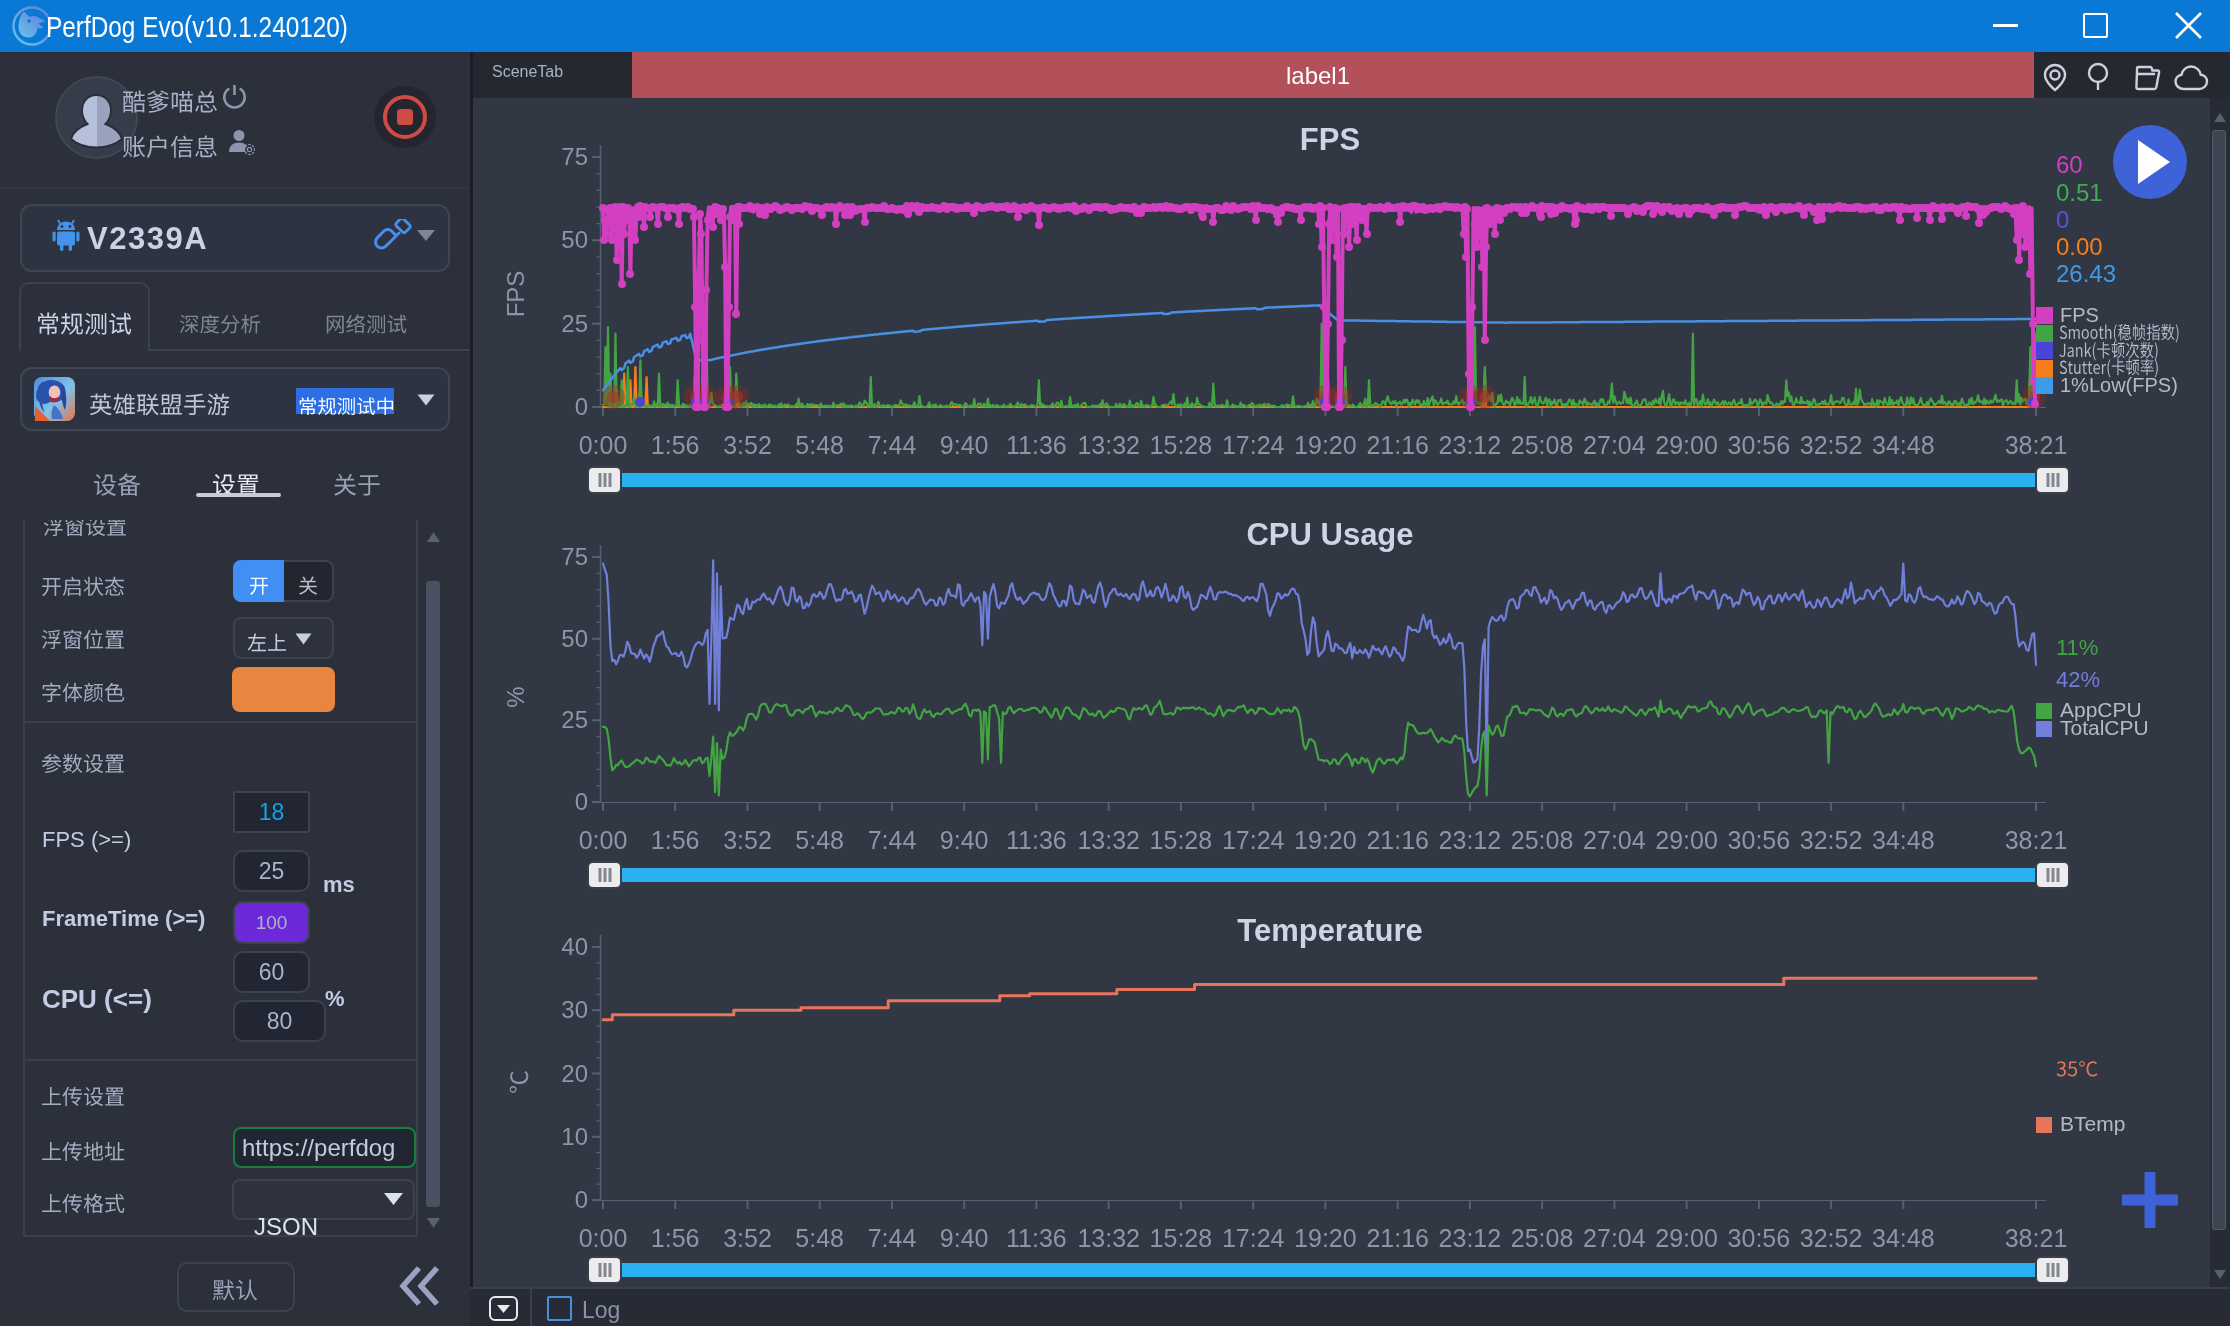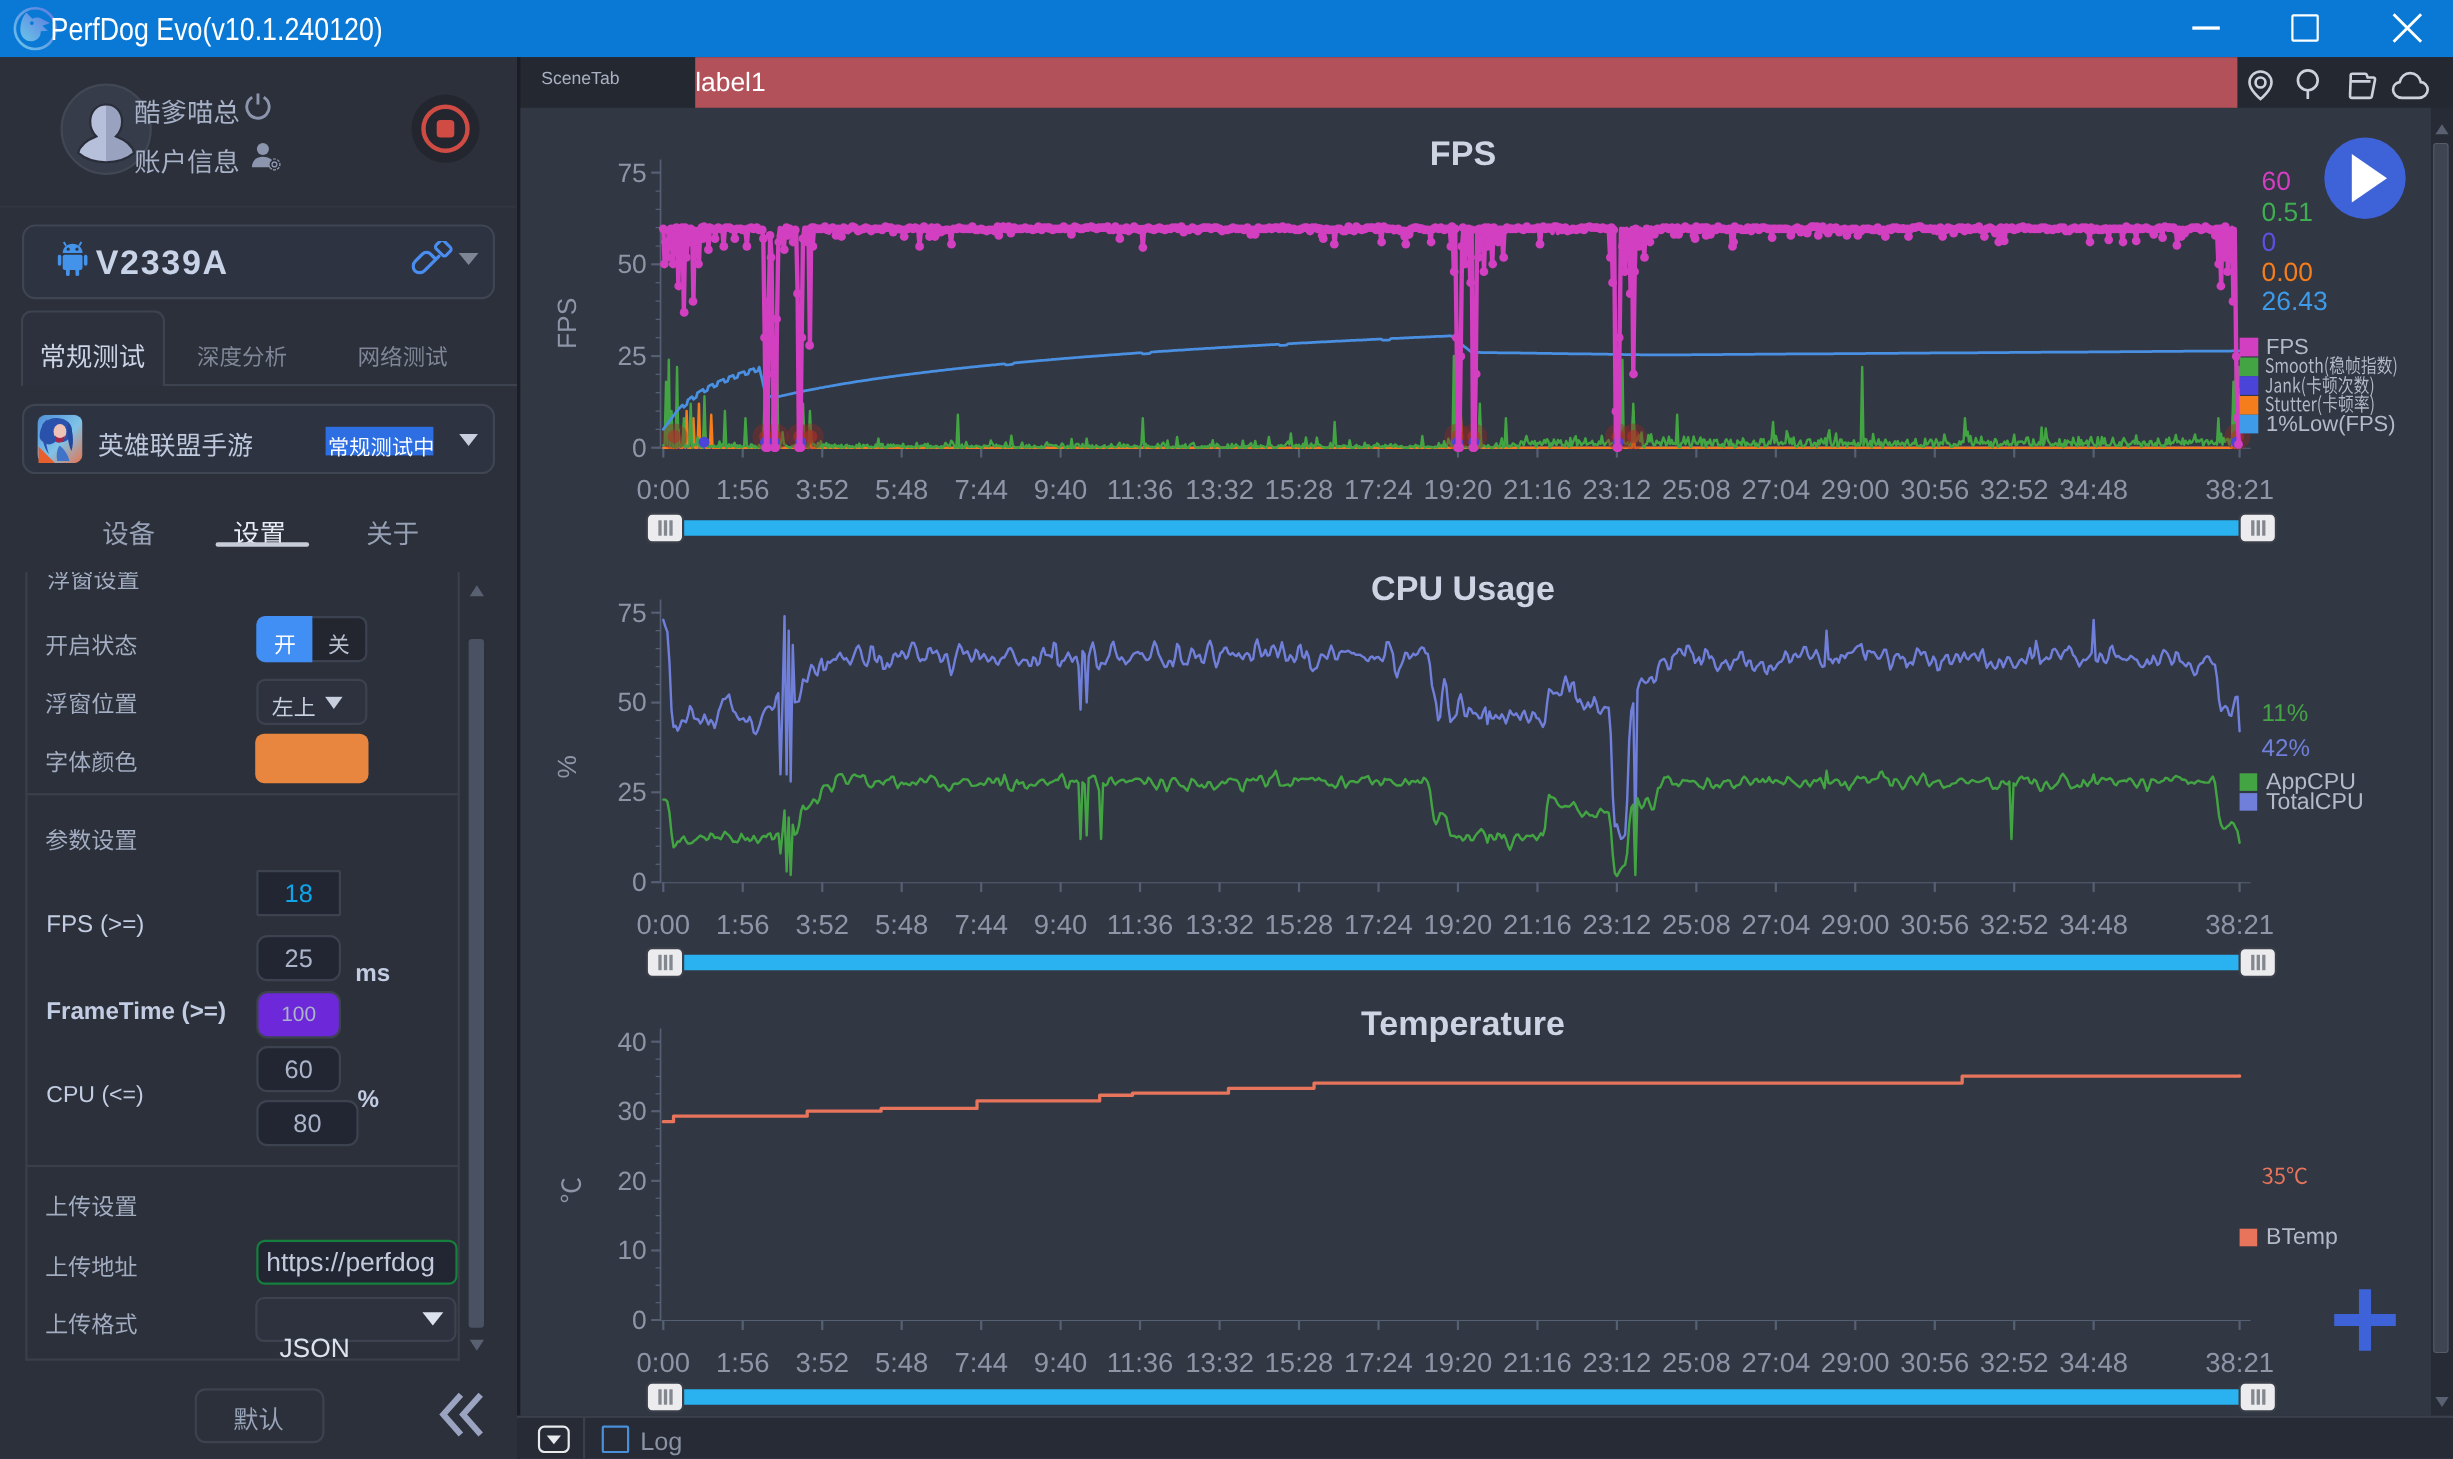--- a/index.html
+++ b/index.html
@@ -18,21 +18,21 @@
   </svg>
 <div class="abs" style="left:46px;top:11px;font-size:29px;color:#fff;transform:scaleX(0.84);transform-origin:0 0">PerfDog Evo(v10.1.240120)</div>
 <div class="abs" style="left:1993px;top:24px;width:25px;height:3px;background:#fff"></div>
 <div class="abs" style="left:2083px;top:13px;width:25px;height:25px;border:2.5px solid #fff;border-radius:2px"></div>
 <svg class="abs" style="left:2174px;top:11px" width="29" height="29" viewBox="0 0 29 29">
     <path d="M2 2 L27 27 M27 2 L2 27" stroke="#fff" stroke-width="2.6"></path>
   </svg>
 <div class="abs" style="left:470px;top:52px;width:1760px;height:46px;background:#242830"></div>
 <div class="abs" style="left:492px;top:63px;font-size:16px;color:#a9b1c3">SceneTab</div>
 <div class="abs" style="left:632px;top:52px;width:1402px;height:46px;background:#b25159"></div>
-<div class="abs" style="left:632px;top:62px;width:1372px;font-size:24px;color:#fff">label1</div>
+<div class="abs" style="left:632px;top:62px;width:1372px;text-align:center;font-size:24px;color:#fff">label1</div>
 <svg class="abs" style="left:2038px;top:58px" width="176" height="36" viewBox="0 0 176 36" fill="none" stroke="#ccd1dc" stroke-width="2.4">
 <path d="M17 7 C11.5 7 7 11.4 7 16.9 C7 24 17 32 17 32 C17 32 27 24 27 16.9 C27 11.4 22.5 7 17 7 Z"></path>
 <circle cx="17" cy="17" r="4.5"></circle>
 <circle cx="60" cy="15" r="9"></circle>
     <path d="M60 24 V32"></path>
 <path d="M99 13 V10.5 C99 9.7 99.7 9 100.5 9 H112 C113 9 113.5 9.5 113.7 10.2 L114.4 12.5 H119.5 C120.6 12.5 121.3 13.4 121.1 14.4 L118.2 29.5 C118 30.4 117.2 31 116.3 31 H100 C99 31 98.3 30.2 98.4 29.2 L99 13 Z M99 16 H117"></path>
 <path d="M160 31 H146 C141 31 137.5 27.5 137.5 23.5 C137.5 20 140 17.3 143.5 16.7 C144.3 12 148.3 8.5 153 8.5 C158 8.5 162 12 162.7 16.7 C166.3 17 169 19.9 169 23.6 C169 27.7 165.3 31 160.8 31 Z"></path>
 </svg>
 <div class="abs" style="left:0;top:52px;width:470px;height:1274px;background:#2c303a"></div>
 <div class="abs" style="left:470px;top:52px;width:3px;height:1274px;background:#1a1d26"></div>
@@ -189,21 +189,21 @@
 <svg style="position:absolute;left:41px;top:747px;" width="86" height="32" viewBox="0 0 86 32">
     <path transform="scale(1.0,1) translate(0,24.4)" d="M11.5 -8.4C10.1 -7.4 7.4 -6.5 5.3 -6.0C5.7 -5.6 6.1 -5.2 6.3 -4.9C8.5 -5.5 11.1 -6.5 12.8 -7.7ZM13.3 -6.0C11.5 -4.6 8.0 -3.5 5.0 -2.9C5.3 -2.6 5.7 -2.1 5.9 -1.7C9.1 -2.4 12.6 -3.7 14.7 -5.3ZM16.0 -3.7C13.6 -1.4 8.9 -0.2 3.7 0.4C4.0 0.7 4.3 1.3 4.5 1.7C9.9 1.1 14.8 -0.4 17.4 -3.0ZM3.8 -12.4C4.2 -12.6 4.9 -12.6 8.5 -12.8C8.2 -12.1 7.9 -11.5 7.5 -10.9H1.1V-9.5H6.4C5.0 -7.7 3.0 -6.3 0.8 -5.3C1.2 -5.0 1.8 -4.4 2.0 -4.1C4.5 -5.3 6.8 -7.1 8.4 -9.5H12.7C14.3 -7.2 16.8 -5.2 19.2 -4.2C19.4 -4.6 20.0 -5.2 20.3 -5.5C18.2 -6.3 16.0 -7.8 14.5 -9.5H20.0V-10.9H9.3C9.7 -11.5 10.0 -12.2 10.3 -12.9L16.1 -13.2C16.7 -12.7 17.2 -12.2 17.5 -11.8L18.8 -12.8C17.6 -14.1 15.3 -15.8 13.4 -17.0L12.2 -16.2C13.0 -15.7 13.8 -15.1 14.7 -14.4L6.6 -14.1C7.9 -14.9 9.2 -15.9 10.5 -17.0L9.1 -17.7C7.5 -16.3 5.5 -14.9 4.8 -14.6C4.2 -14.2 3.7 -14.0 3.3 -13.9C3.5 -13.5 3.7 -12.7 3.8 -12.4Z M30.3 -17.2C29.9 -16.4 29.3 -15.2 28.7 -14.4L29.8 -13.9C30.3 -14.6 31.0 -15.7 31.6 -16.7ZM22.8 -16.7C23.4 -15.8 24.0 -14.6 24.1 -13.9L25.3 -14.4C25.2 -15.2 24.6 -16.3 24.0 -17.1ZM29.6 -5.5C29.1 -4.4 28.5 -3.4 27.7 -2.6C26.9 -3.0 26.0 -3.4 25.3 -3.8C25.6 -4.3 25.9 -4.9 26.2 -5.5ZM23.3 -3.2C24.3 -2.8 25.5 -2.3 26.5 -1.7C25.2 -0.8 23.6 -0.1 21.9 0.3C22.1 0.6 22.5 1.1 22.6 1.5C24.5 1.0 26.3 0.2 27.8 -1.1C28.5 -0.6 29.2 -0.2 29.7 0.1L30.7 -0.9C30.2 -1.2 29.6 -1.6 28.9 -2.0C30.0 -3.2 30.9 -4.7 31.4 -6.5L30.5 -6.8L30.3 -6.8H26.8L27.3 -7.9L25.9 -8.1C25.7 -7.7 25.5 -7.2 25.3 -6.8H22.5V-5.5H24.7C24.2 -4.6 23.8 -3.8 23.3 -3.2ZM26.4 -17.7V-13.7H22.1V-12.4H25.9C24.9 -11.1 23.3 -9.8 21.8 -9.1C22.1 -8.8 22.5 -8.3 22.7 -7.9C24.0 -8.6 25.3 -9.8 26.4 -11.0V-8.5H27.9V-11.3C28.9 -10.6 30.2 -9.6 30.7 -9.1L31.6 -10.3C31.1 -10.6 29.2 -11.8 28.2 -12.4H32.2V-13.7H27.9V-17.7ZM34.2 -17.5C33.7 -13.8 32.7 -10.2 31.1 -8.0C31.4 -7.8 32.0 -7.3 32.3 -7.1C32.8 -7.9 33.3 -8.8 33.7 -9.8C34.2 -7.7 34.8 -5.8 35.6 -4.2C34.4 -2.2 32.8 -0.7 30.5 0.5C30.8 0.8 31.2 1.4 31.4 1.7C33.5 0.6 35.1 -0.9 36.4 -2.7C37.4 -0.9 38.7 0.5 40.3 1.5C40.6 1.1 41.1 0.5 41.4 0.3C39.6 -0.7 38.3 -2.2 37.2 -4.2C38.3 -6.3 39.0 -8.9 39.5 -12.1H40.9V-13.6H34.9C35.2 -14.7 35.5 -16.0 35.7 -17.2ZM38.0 -12.1C37.7 -9.7 37.1 -7.6 36.4 -5.8C35.6 -7.7 35.0 -9.8 34.6 -12.1Z M44.6 -16.3C45.7 -15.3 47.1 -13.9 47.7 -13.0L48.8 -14.1C48.1 -15.0 46.7 -16.3 45.6 -17.3ZM42.9 -11.0V-9.5H45.9V-2.0C45.9 -1.0 45.2 -0.3 44.8 -0.1C45.1 0.2 45.5 0.9 45.7 1.3C46.0 0.8 46.6 0.4 50.3 -2.4C50.1 -2.7 49.9 -3.3 49.7 -3.7L47.4 -2.0V-11.0ZM52.3 -16.9V-14.6C52.3 -13.0 51.8 -11.3 49.1 -10.0C49.4 -9.7 49.9 -9.1 50.1 -8.8C53.1 -10.3 53.8 -12.5 53.8 -14.5V-15.4H57.5V-12.0C57.5 -10.4 57.8 -9.8 59.3 -9.8C59.5 -9.8 60.5 -9.8 60.9 -9.8C61.3 -9.8 61.7 -9.9 62.0 -10.0C61.9 -10.3 61.9 -10.9 61.8 -11.3C61.6 -11.3 61.1 -11.2 60.8 -11.2C60.6 -11.2 59.6 -11.2 59.4 -11.2C59.1 -11.2 59.0 -11.4 59.0 -12.0V-16.9ZM58.9 -6.9C58.1 -5.2 57.0 -3.8 55.6 -2.7C54.2 -3.9 53.1 -5.3 52.4 -6.9ZM50.1 -8.4V-6.9H51.2L50.9 -6.8C51.7 -4.9 52.9 -3.2 54.4 -1.8C52.8 -0.8 51.0 -0.1 49.2 0.3C49.5 0.7 49.8 1.3 49.9 1.7C52.0 1.1 53.9 0.3 55.6 -0.8C57.2 0.4 59.1 1.2 61.3 1.7C61.4 1.3 61.9 0.7 62.2 0.3C60.2 -0.1 58.4 -0.8 56.9 -1.8C58.7 -3.4 60.1 -5.4 60.9 -8.0L60.0 -8.4L59.7 -8.4Z M76.7 -15.7H80.2V-13.8H76.7ZM71.8 -15.7H75.2V-13.8H71.8ZM67.0 -15.7H70.3V-13.8H67.0ZM67.0 -9.0V-0.1H64.2V1.1H82.8V-0.1H80.0V-9.0H73.4L73.7 -10.2H82.4V-11.4H73.9L74.2 -12.7H81.8V-16.8H65.5V-12.7H72.5L72.4 -11.4H64.4V-10.2H72.2L71.9 -9.0ZM68.5 -0.1V-1.4H78.4V-0.1ZM68.5 -5.8H78.4V-4.6H68.5ZM68.5 -6.7V-7.9H78.4V-6.7ZM68.5 -3.6H78.4V-2.4H68.5Z" fill="#a3adc2"></path>
   </svg>
 <div class="abs" style="left:233px;top:791px;width:77px;height:42px;background:#222633;border:2px solid #3c4250;border-radius:2px;color:#0ea5e9;font-size:23px;text-align:center;line-height:38px">18</div>
 <div class="abs" style="left:233px;top:850px;width:77px;height:42px;background:#222633;border:2px solid #3c4250;border-radius:10px;color:#aab3c8;font-size:23px;text-align:center;line-height:38px">25</div>
 <div class="abs" style="left:233px;top:901px;width:77px;height:43px;background:#6d28d9;border:2px solid #3c4250;border-radius:10px;color:#aab3c8;font-size:19px;text-align:center;line-height:39px">100</div>
 <div class="abs" style="left:233px;top:951px;width:77px;height:42px;background:#222633;border:2px solid #3c4250;border-radius:10px;color:#aab3c8;font-size:23px;text-align:center;line-height:38px">60</div>
 <div class="abs" style="left:233px;top:1000px;width:93px;height:42px;background:#222633;border:2px solid #3c4250;border-radius:10px;color:#aab3c8;font-size:23px;text-align:center;line-height:38px">80</div>
 <div class="abs" style="left:42px;top:827px;font-size:22px;font-weight:normal;color:#c2cce2">FPS (&gt;=)</div>
 <div class="abs" style="left:42px;top:906px;font-size:22px;font-weight:bold;color:#c2cce2">FrameTime (&gt;=)</div>
-<div class="abs" style="left:42px;top:984px;font-size:21px;font-weight:normal;color:#c2cce2">CPU (&lt;=)</div>
+<div class="abs" style="left:42px;top:984px;font-size:26px;font-weight:bold;color:#c2cce2">CPU (&lt;=)</div>
 <div class="abs" style="left:323px;top:872px;font-size:22px;font-weight:bold;color:#c2cce2">ms</div>
 <div class="abs" style="left:325px;top:986px;font-size:22px;font-weight:bold;color:#c2cce2">%</div>
 <svg style="position:absolute;left:41px;top:1080px;" width="86" height="32" viewBox="0 0 86 32">
     <path transform="scale(1.0,1) translate(0,24.4)" d="M9.0 -17.3V-0.9H1.1V0.7H20.0V-0.9H10.6V-9.3H18.5V-10.8H10.6V-17.3Z M26.6 -17.6C25.4 -14.4 23.4 -11.2 21.4 -9.2C21.7 -8.8 22.1 -8.0 22.3 -7.6C23.0 -8.4 23.7 -9.2 24.4 -10.2V1.6H25.9V-12.5C26.7 -14.0 27.5 -15.6 28.1 -17.1ZM30.8 -2.6C32.8 -1.4 35.2 0.5 36.4 1.7L37.5 0.5C37.0 -0.1 36.1 -0.7 35.2 -1.4C36.8 -3.2 38.6 -5.2 39.9 -6.7L38.8 -7.4L38.5 -7.2H31.8L32.5 -9.7H41.0V-11.2H32.9L33.6 -13.7H40.1V-15.2H34.0L34.6 -17.3L33.0 -17.5L32.4 -15.2H28.3V-13.7H32.0L31.4 -11.2H27.1V-9.7H30.9C30.5 -8.3 30.0 -6.9 29.6 -5.8H37.1C36.2 -4.7 35.1 -3.4 34.0 -2.3C33.3 -2.8 32.6 -3.2 32.0 -3.6Z M44.6 -16.3C45.7 -15.3 47.1 -13.9 47.7 -13.0L48.8 -14.1C48.1 -15.0 46.7 -16.3 45.6 -17.3ZM42.9 -11.0V-9.5H45.9V-2.0C45.9 -1.0 45.2 -0.3 44.8 -0.1C45.1 0.2 45.5 0.9 45.7 1.3C46.0 0.8 46.6 0.4 50.3 -2.4C50.1 -2.7 49.9 -3.3 49.7 -3.7L47.4 -2.0V-11.0ZM52.3 -16.9V-14.6C52.3 -13.0 51.8 -11.3 49.1 -10.0C49.4 -9.7 49.9 -9.1 50.1 -8.8C53.1 -10.3 53.8 -12.5 53.8 -14.5V-15.4H57.5V-12.0C57.5 -10.4 57.8 -9.8 59.3 -9.8C59.5 -9.8 60.5 -9.8 60.9 -9.8C61.3 -9.8 61.7 -9.9 62.0 -10.0C61.9 -10.3 61.9 -10.9 61.8 -11.3C61.6 -11.3 61.1 -11.2 60.8 -11.2C60.6 -11.2 59.6 -11.2 59.4 -11.2C59.1 -11.2 59.0 -11.4 59.0 -12.0V-16.9ZM58.9 -6.9C58.1 -5.2 57.0 -3.8 55.6 -2.7C54.2 -3.9 53.1 -5.3 52.4 -6.9ZM50.1 -8.4V-6.9H51.2L50.9 -6.8C51.7 -4.9 52.9 -3.2 54.4 -1.8C52.8 -0.8 51.0 -0.1 49.2 0.3C49.5 0.7 49.8 1.3 49.9 1.7C52.0 1.1 53.9 0.3 55.6 -0.8C57.2 0.4 59.1 1.2 61.3 1.7C61.4 1.3 61.9 0.7 62.2 0.3C60.2 -0.1 58.4 -0.8 56.9 -1.8C58.7 -3.4 60.1 -5.4 60.9 -8.0L60.0 -8.4L59.7 -8.4Z M76.7 -15.7H80.2V-13.8H76.7ZM71.8 -15.7H75.2V-13.8H71.8ZM67.0 -15.7H70.3V-13.8H67.0ZM67.0 -9.0V-0.1H64.2V1.1H82.8V-0.1H80.0V-9.0H73.4L73.7 -10.2H82.4V-11.4H73.9L74.2 -12.7H81.8V-16.8H65.5V-12.7H72.5L72.4 -11.4H64.4V-10.2H72.2L71.9 -9.0ZM68.5 -0.1V-1.4H78.4V-0.1ZM68.5 -5.8H78.4V-4.6H68.5ZM68.5 -6.7V-7.9H78.4V-6.7ZM68.5 -3.6H78.4V-2.4H68.5Z" fill="#a3adc2"></path>
   </svg>
 <svg style="position:absolute;left:41px;top:1135px;" width="86" height="32" viewBox="0 0 86 32">
     <path transform="scale(1.0,1) translate(0,24.4)" d="M9.0 -17.3V-0.9H1.1V0.7H20.0V-0.9H10.6V-9.3H18.5V-10.8H10.6V-17.3Z M26.6 -17.6C25.4 -14.4 23.4 -11.2 21.4 -9.2C21.7 -8.8 22.1 -8.0 22.3 -7.6C23.0 -8.4 23.7 -9.2 24.4 -10.2V1.6H25.9V-12.5C26.7 -14.0 27.5 -15.6 28.1 -17.1ZM30.8 -2.6C32.8 -1.4 35.2 0.5 36.4 1.7L37.5 0.5C37.0 -0.1 36.1 -0.7 35.2 -1.4C36.8 -3.2 38.6 -5.2 39.9 -6.7L38.8 -7.4L38.5 -7.2H31.8L32.5 -9.7H41.0V-11.2H32.9L33.6 -13.7H40.1V-15.2H34.0L34.6 -17.3L33.0 -17.5L32.4 -15.2H28.3V-13.7H32.0L31.4 -11.2H27.1V-9.7H30.9C30.5 -8.3 30.0 -6.9 29.6 -5.8H37.1C36.2 -4.7 35.1 -3.4 34.0 -2.3C33.3 -2.8 32.6 -3.2 32.0 -3.6Z M51.0 -15.7V-9.9L48.7 -9.0L49.3 -7.6L51.0 -8.3V-1.7C51.0 0.6 51.7 1.2 54.1 1.2C54.7 1.2 58.7 1.2 59.3 1.2C61.5 1.2 62.0 0.3 62.2 -2.6C61.8 -2.7 61.2 -2.9 60.8 -3.2C60.7 -0.8 60.5 -0.2 59.2 -0.2C58.4 -0.2 54.9 -0.2 54.2 -0.2C52.8 -0.2 52.5 -0.5 52.5 -1.6V-8.9L55.3 -10.1V-3.0H56.8V-10.8L59.8 -12.0C59.8 -8.7 59.7 -6.3 59.6 -5.8C59.5 -5.3 59.3 -5.2 59.0 -5.2C58.8 -5.2 58.1 -5.2 57.6 -5.3C57.8 -4.9 57.9 -4.3 58.0 -3.9C58.5 -3.9 59.4 -3.9 59.9 -4.1C60.6 -4.2 61.0 -4.6 61.1 -5.5C61.2 -6.3 61.3 -9.4 61.3 -13.4L61.4 -13.7L60.2 -14.1L60.0 -13.9L59.6 -13.6L56.8 -12.4V-17.6H55.3V-11.8L52.5 -10.6V-15.7ZM42.7 -3.2 43.3 -1.7C45.2 -2.5 47.6 -3.5 49.8 -4.6L49.5 -6.0L47.1 -5.0V-11.1H49.5V-12.6H47.1V-17.4H45.6V-12.6H42.9V-11.1H45.6V-4.4C44.5 -3.9 43.5 -3.5 42.7 -3.2Z M72.1 -13.0V-0.6H69.6V0.9H83.2V-0.6H78.4V-8.8H82.9V-10.4H78.4V-17.5H76.8V-0.6H73.7V-13.0ZM63.7 -3.4 64.3 -1.9C66.3 -2.7 68.9 -3.8 71.3 -4.8L71.0 -6.2L68.3 -5.1V-11.1H71.0V-12.6H68.3V-17.4H66.8V-12.6H63.9V-11.1H66.8V-4.6C65.6 -4.1 64.6 -3.7 63.7 -3.4Z" fill="#a3adc2"></path>
   </svg>
 <div class="abs" style="left:233px;top:1127px;width:183px;height:41px;background:#222633;border:2px solid #15803d;border-radius:8px;color:#c2cadc;font-size:24px;line-height:37px;padding-left:7px;overflow:hidden;white-space:nowrap">https://perfdog</div>
 <svg style="position:absolute;left:41px;top:1187px;" width="86" height="32" viewBox="0 0 86 32">

